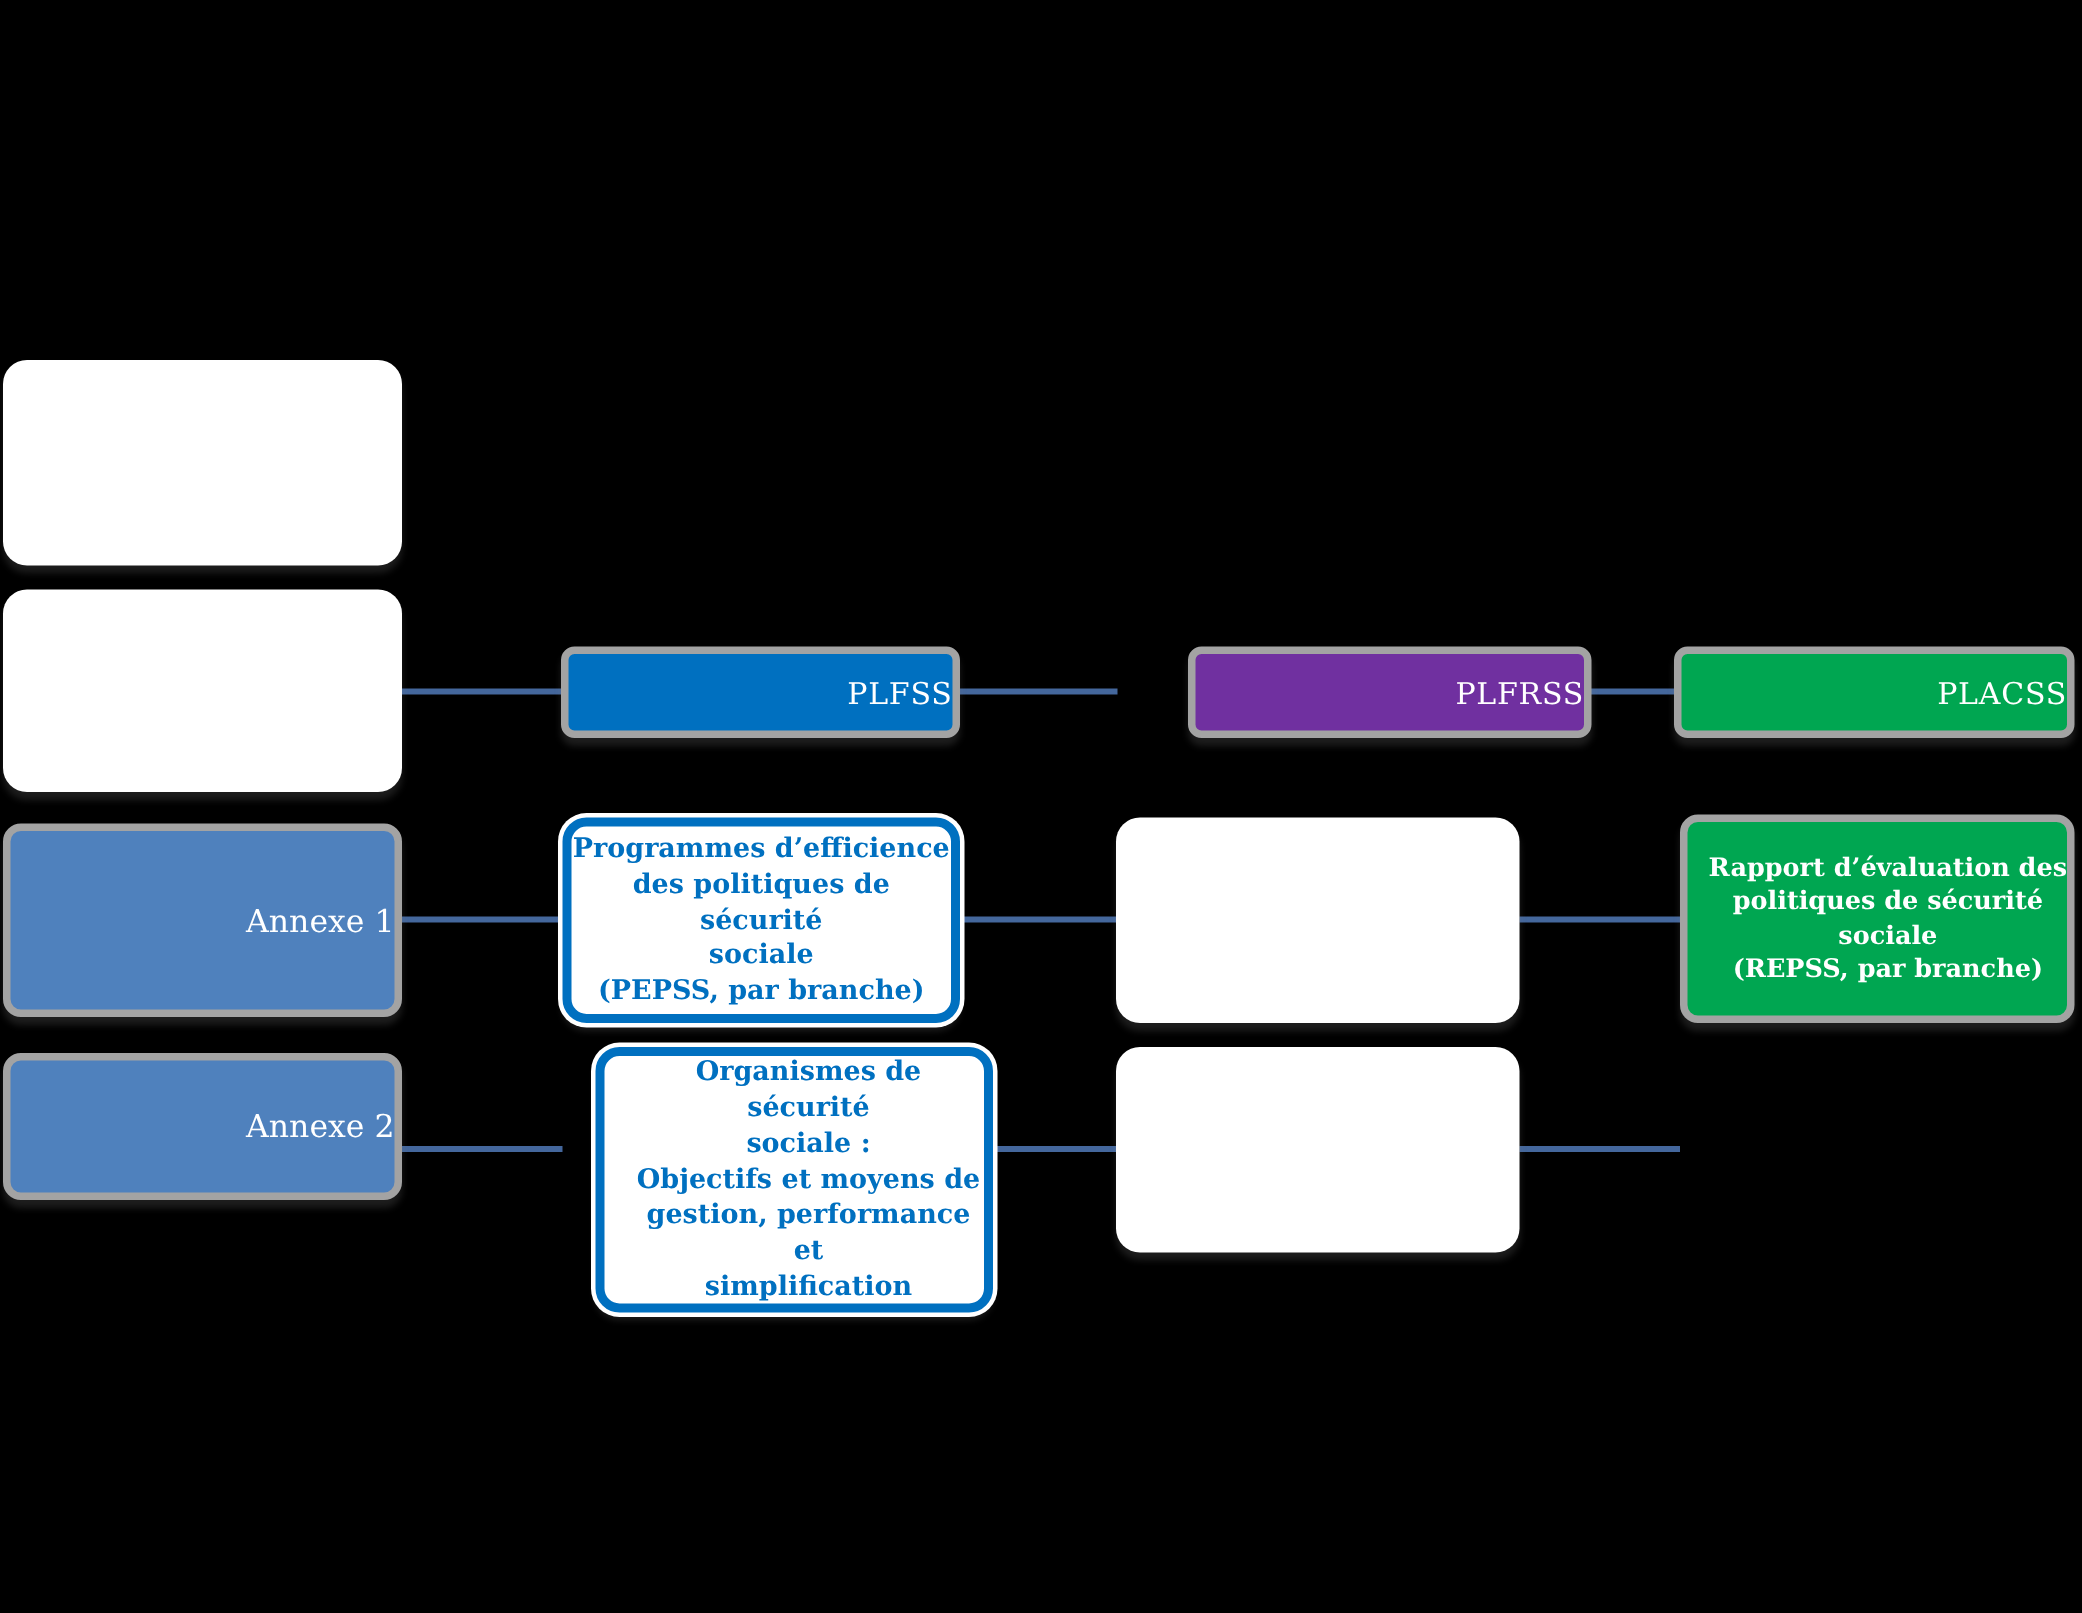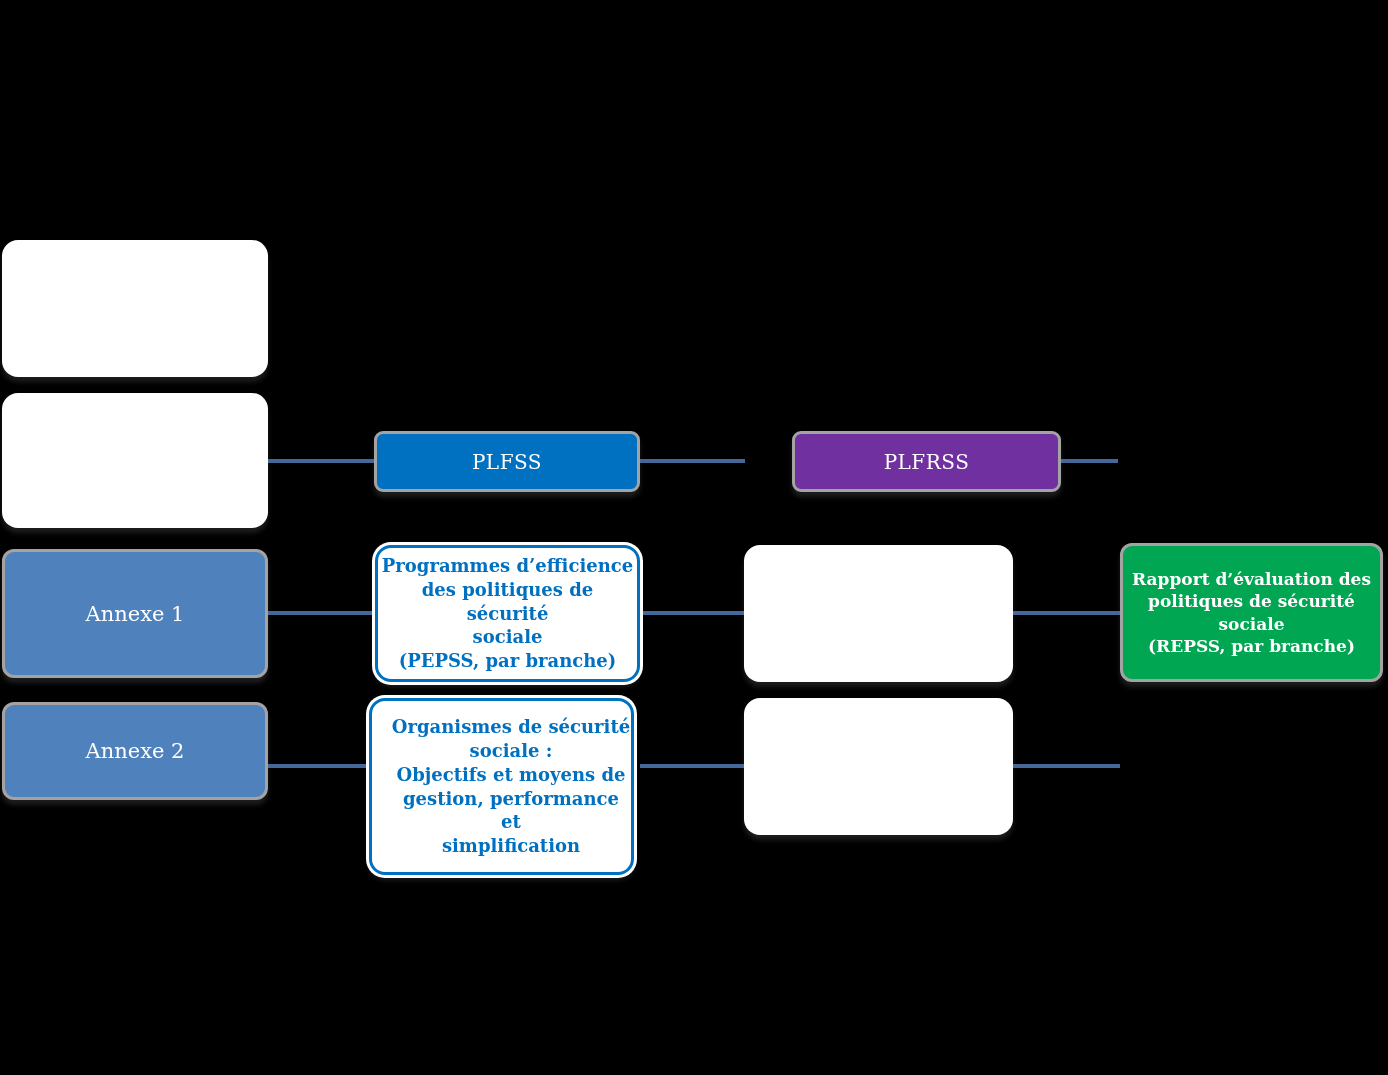--- a/index.html
+++ b/index.html
@@ -24,26 +24,27 @@
     text-align: center;
   }
   .rounded-lg { border-radius: 16px; }
   .rounded-md { border-radius: 12px; }
   .rounded-sm { border-radius: 9px; }
   .white-box {
     background: #FFFFFF;
     box-shadow: 0 5px 5px rgba(130,130,130,0.22);
   }
   .colored-box {
-    border: 3px solid #a3a3a3;
+    border: 5px solid #a3a3a3;
     box-shadow: 0 5px 5px rgba(130,130,130,0.22);
+    justify-content: flex-end;
   }
   .outlined-box {
     background: #FFFFFF;
-    border: 3px solid #be185d;
+    border: 6px solid #be185d;
     box-shadow: 0 0 0 3px #FFFFFF, 0 5px 5px rgba(130,130,130,0.22);
   }
   .connector {
     position: absolute;
     height: 4px;
   }
   .label-plain {
     color: #FFFFFF;
     font-size: 20px;
     font-weight: normal;
@@ -101,36 +102,39 @@
     <span class="label-plain">PLFSS</span>
   </div>
 
   <div class="box outlined-box rounded-lg" style="left: 375px; top: 545px; width: 265px; height: 137px; border-color: rgb(0, 112, 192);">
     <span class="label-content" style="color: rgb(0, 112, 192);">Programmes d’efficience
 des politiques de sécurité
 sociale
 (PEPSS, par branche)</span>
   </div>
 
-  <div class="box outlined-box rounded-lg" style="left: 369px; top: 698px; width: 265px; height: 177px; border-color: rgb(0, 112, 192); padding-left: 19px;">
+  <div class="box outlined-box rounded-lg" style="left: 397px; top: 698px; width: 265px; height: 177px; border-color: rgb(0, 112, 192); padding-left: 19px;">
     <span class="label-content" style="color: rgb(0, 112, 192);">Organismes de sécurité
 sociale :
 Objectifs et moyens de
 gestion, performance et
 simplification</span>
   </div>
 
   <div class="box colored-box rounded-sm" style="left: 744px; top: 431px; width: 269px; height: 61px; background-color: rgb(112, 48, 160); margin-left: 48px;">
     <span class="label-plain">PLFRSS</span>
   </div>
 
   <div class="box white-box rounded-lg" style="left:744px; top:545px; width:269px; height:137px;"></div>
 
   <div class="box white-box rounded-lg" style="left:744px; top:698px; width:269px; height:137px;"></div>
 
+  <div class="box colored-box rounded-sm" style="left: 1116px; top: 431px; width: 267px; height: 61px; background-color: rgb(0, 166, 81);">
+    <span class="label-plain">PLACSS</span>
+  </div>
 
   <div class="box colored-box rounded-md" style="left: 1120px; top: 543px; width: 263px; height: 139px; background-color: rgb(0, 166, 81);">
     <span class="label-content-white">Rapport d’évaluation des
 politiques de sécurité
 sociale
 (REPSS, par branche)</span>
   </div>
 
 
 </div>

